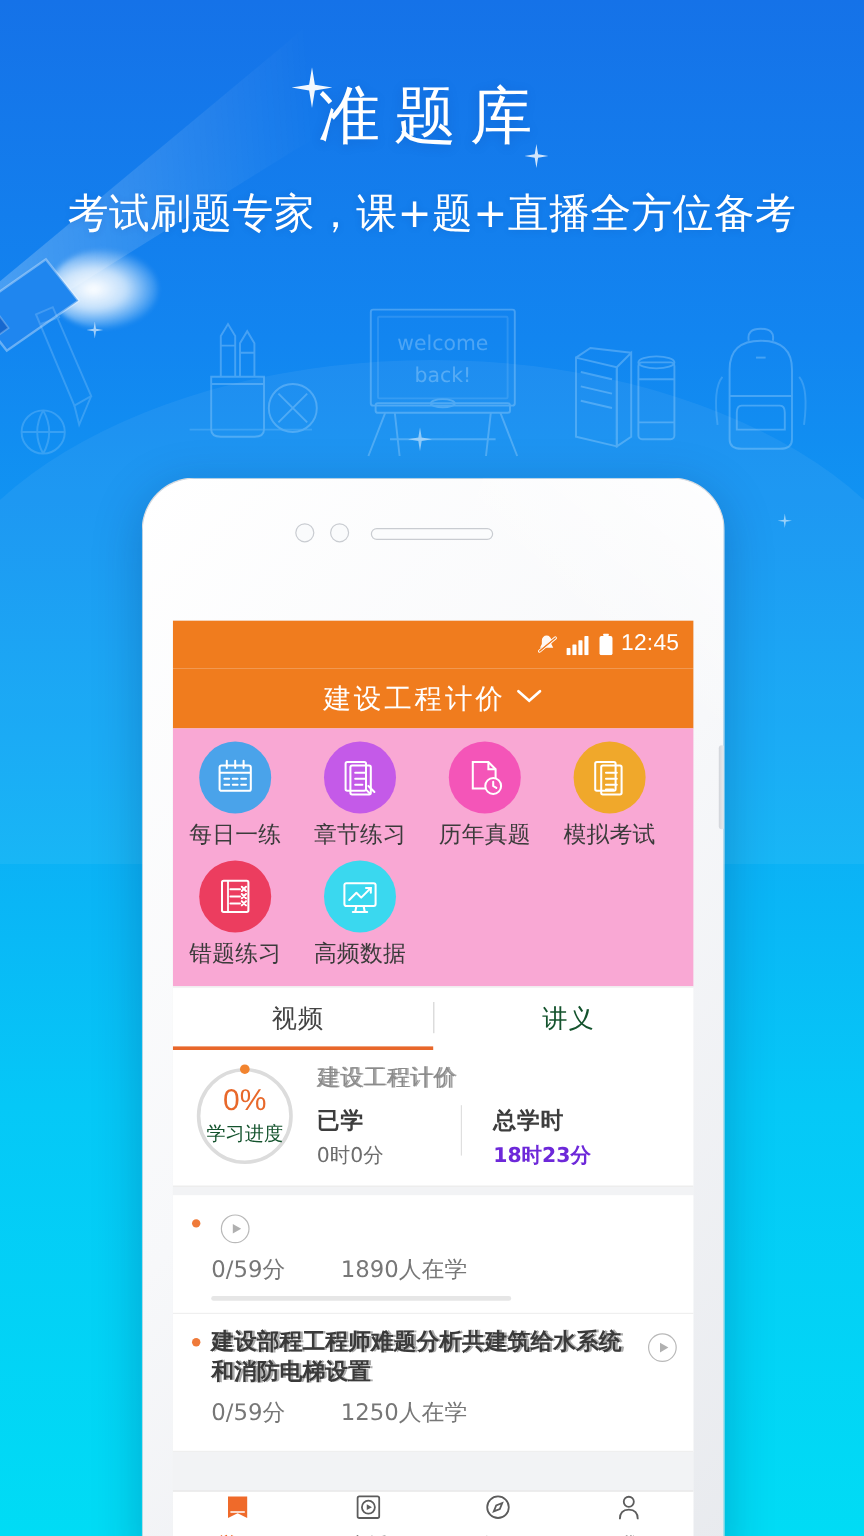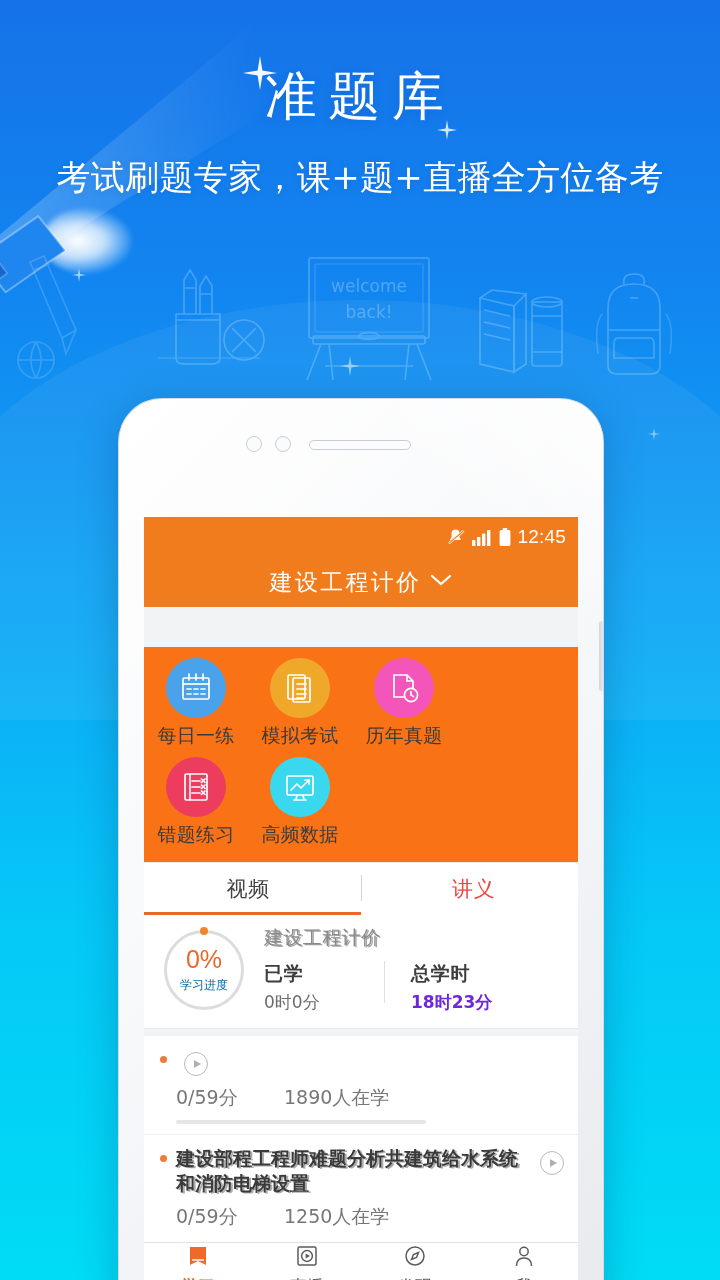--- a/index.html
+++ b/index.html
@@ -80,42 +80,42 @@
   .statusbar .clock{font-size:19px;letter-spacing:.01em;}
   .sb-icon{display:flex;align-items:flex-end;}
 
   
   .appbar{
     height:50px;background:#f07c1e;display:flex;align-items:center;justify-content:center;gap:9px;color:#fff;
   }
   .appbar .title{font-size:23px;letter-spacing:.10em;font-family:"DejaVu Sans","Liberation Sans",sans-serif;}
 
   
-  .grid{background:#f97316;padding:11px 0 6px 0;margin-top:40px;}
+  .grid{background:#f9a8d4;padding:11px 0 6px 0;}
   .grid-row{display:flex;}
   .cell{width:104px;display:flex;flex-direction:column;align-items:center;gap:5px;margin-bottom:8px;}
   .circ{width:60px;height:60px;border-radius:50%;display:flex;align-items:center;justify-content:center;}
   .cell .lab{font-size:19px;color:#3b3b3b;font-family:"DejaVu Sans","Liberation Sans",sans-serif;letter-spacing:.01em;}
 
   
   .tabs{background:#fff;border-top:1px solid #ececec;display:flex;height:52px;position:relative;gap:17px;}
-  .tab{flex:1;display:flex;align-items:center;justify-content:center;font-size:21px;color:#ef4444;
+  .tab{flex:1;display:flex;align-items:center;justify-content:center;font-size:21px;color:#14532d;
        font-family:"DejaVu Sans","Liberation Sans",sans-serif;letter-spacing:.04em;}
   .tab.active{color:#444;}
   .tab-sep{position:absolute;left:50%;top:12px;width:1px;height:26px;background:#d4d4d4;}
   .tab-underline{position:absolute;left:0;bottom:0;width:50%;height:3px;background:#e8672a;}
 
   
   .prog-card{background:#fff;display:flex;align-items:center;padding:10px 0 14px 0;border-bottom:1px solid #e9e9e9;}
   .ring-wrap{width:120px;display:flex;justify-content:center;}
   .ring{position:relative;width:74px;height:74px;border-radius:50%;border:3px solid #dcdcdc;
         display:flex;flex-direction:column;align-items:center;justify-content:center;}
   .ring .dot{position:absolute;top:-6px;left:50%;margin-left:-4px;width:8px;height:8px;border-radius:50%;background:#f2842f;}
   .ring .pct{font-size:25px;color:#e8682a;line-height:1;margin-top:2px;}
-  .ring .plab{font-size:12px;color:#0369a1;margin-top:5px;font-family:"DejaVu Sans","Liberation Sans",sans-serif;}
+  .ring .plab{font-size:16px;color:#14532d;margin-top:5px;font-family:"DejaVu Sans","Liberation Sans",sans-serif;}
   .prog-right{flex:1;padding-right:10px;}
   .prog-title{font-size:19px;color:#8a8a8a;margin-bottom:10px;font-family:"DejaVu Sans","Liberation Sans",sans-serif;
               letter-spacing:.02em;text-shadow:1.5px .5px 0 rgba(90,90,90,.55);}
   .prog-stats{display:flex;align-items:flex-start;gap:12px;}
   .stat{width:108px;}
   .stat .k{font-size:19px;color:#3d3d3d;font-weight:bold;margin-bottom:4px;font-family:"DejaVu Sans","Liberation Sans",sans-serif;letter-spacing:.04em;}
   .stat .v{font-size:17px;color:#6d6d6d;font-family:"DejaVu Sans","Liberation Sans",sans-serif;}
   .stat.bold .v{color:#6d28d9;font-weight:bold;}
   .stat-div{width:1px;height:42px;background:#dfdfdf;margin:0 14px 0 0;}
 
@@ -299,42 +299,53 @@
             <svg width="34" height="34" viewBox="0 0 34 34" fill="none" stroke="#fff" stroke-width="1.7">
               <rect x="4" y="7" width="26" height="21" rx="1.6"></rect>
               <path d="M4 13 L30 13"></path>
               <path d="M10 3 L10 9 M17 3 L17 9 M24 3 L24 9" stroke-linecap="round"></path>
               <path d="M8 18 L12 18 M15 18 L19 18 M22 18 L26 18 M8 23 L12 23 M15 23 L19 23 M22 23 L26 23" stroke-linecap="round"></path>
             </svg>
           </div>
           <div class="lab">每日一练</div>
         </div>
 
-
-        <div class="cell">
-          <div class="circ" style="background:#f0a82b">
+        <div class="cell">
+          <div class="circ" style="background:#c45ae8">
             <svg width="34" height="34" viewBox="0 0 34 34" fill="none" stroke="#fff" stroke-width="1.7">
               <rect x="5" y="4" width="17" height="24" rx="1.4"></rect>
-              <rect x="10" y="7" width="17" height="24" rx="1.4"></rect>
-              <path d="M14 13 L23 13 M14 18 L23 18 M14 23 L23 23 M14 27 L20 27" stroke-linecap="round"></path>
-            </svg>
-          </div>
-          <div class="lab">模拟考试</div>
+              <rect x="9" y="7" width="17" height="24" rx="1.4"></rect>
+              <path d="M13 13 L22 13 M13 18 L22 18 M13 23 L19 23" stroke-linecap="round"></path>
+              <path d="M24 24 L29 29 M22 27 L25 30" stroke-linecap="round"></path>
+            </svg>
+          </div>
+          <div class="lab">章节练习</div>
         </div>
 
         <div class="cell">
           <div class="circ" style="background:#f455b8">
             <svg width="34" height="34" viewBox="0 0 34 34" fill="none" stroke="#fff" stroke-width="1.7">
               <path d="M7 4 L20 4 L26 10 L26 26 L7 26 Z"></path>
               <path d="M20 4 L20 10 L26 10"></path>
               <circle cx="24" cy="24" r="6.6" fill="#f455b8"></circle>
               <path d="M24 20.5 L24 24 L26.6 25.6" stroke-linecap="round"></path>
             </svg>
           </div>
           <div class="lab">历年真题</div>
+        </div>
+
+        <div class="cell">
+          <div class="circ" style="background:#f0a82b">
+            <svg width="34" height="34" viewBox="0 0 34 34" fill="none" stroke="#fff" stroke-width="1.7">
+              <rect x="5" y="4" width="17" height="24" rx="1.4"></rect>
+              <rect x="10" y="7" width="17" height="24" rx="1.4"></rect>
+              <path d="M14 13 L23 13 M14 18 L23 18 M14 23 L23 23 M14 27 L20 27" stroke-linecap="round"></path>
+            </svg>
+          </div>
+          <div class="lab">模拟考试</div>
         </div>
 
       </div>
       <div class="grid-row">
 
         <div class="cell">
           <div class="circ" style="background:#ec3d5f">
             <svg width="34" height="34" viewBox="0 0 34 34" fill="none" stroke="#fff" stroke-width="1.7">
               <rect x="6" y="4" width="22" height="26" rx="1.4"></rect>
               <path d="M11 4 L11 30" opacity=".9"></path>

